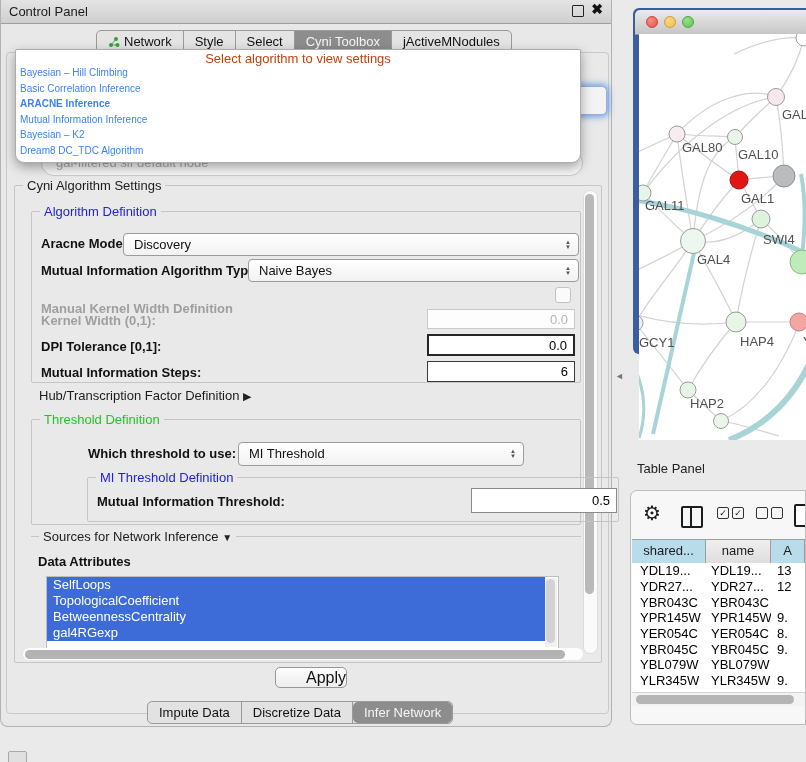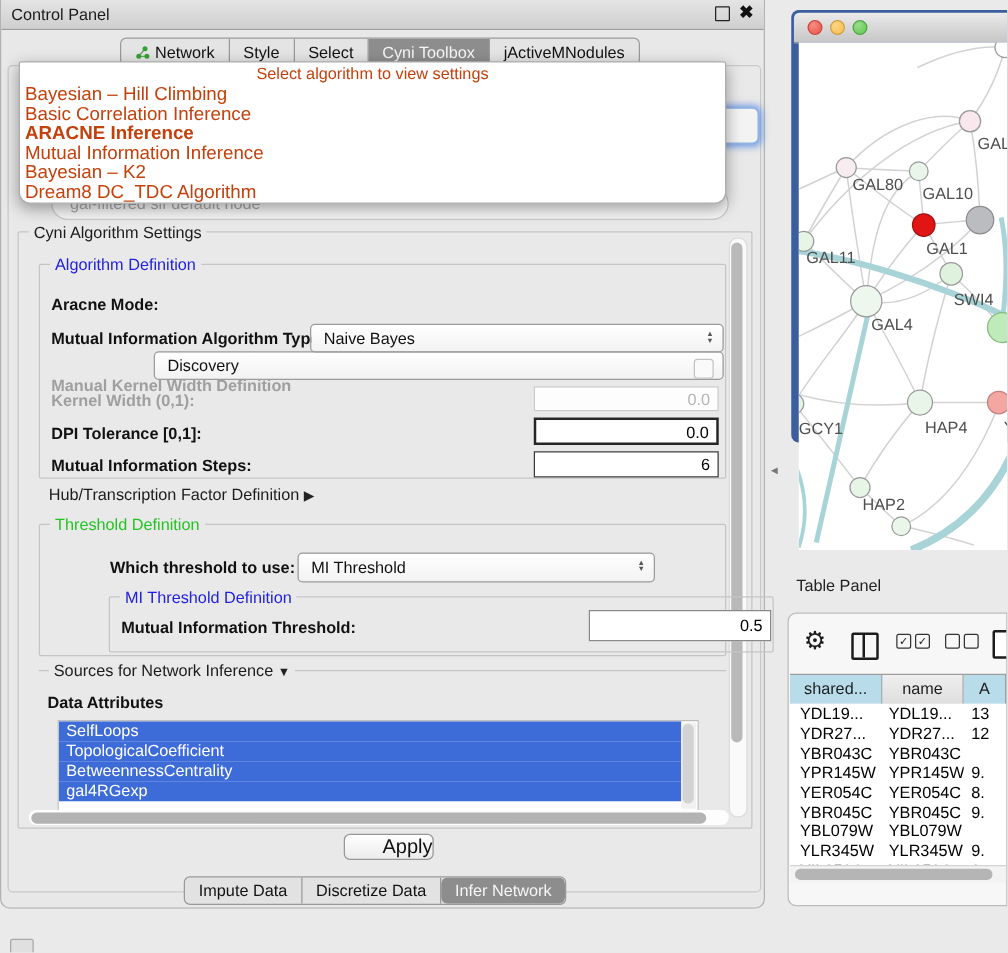--- a/index.html
+++ b/index.html
@@ -26,21 +26,21 @@
   #bottom-tabs .tab.sel{border-radius:5px;}
   
   #main-panel{position:absolute;left:5px;top:52px;width:601px;height:660px;background:#e9e9e9;
               border:1px solid #c9c9c9;border-radius:4px;}
   
   #algo-popup{position:absolute;left:14px;top:49px;width:564px;height:112px;background:#fff;
               border:1px solid #adadad;border-radius:2px 2px 9px 9px;
               box-shadow:0 4px 12px rgba(0,0,0,.35);z-index:40;}
   #algo-placeholder{position:absolute;left:0;top:1px;width:100%;text-align:center;
               font-size:13px;color:#c2410c;}
-  .algo-item{position:absolute;left:4px;font-size:15px;color:#c2410c;white-space:nowrap;}
+  .algo-item{position:absolute;left:4px;font-size:10px;color:#3b82f6;white-space:nowrap;}
   .algo-item.sel{font-weight:bold;}
   
   #net-combo-sliver{position:absolute;left:552px;top:86px;width:52px;height:27px;background:#f3f3f3;
        border:1px solid #8fb2e4;border-radius:5px;box-shadow:0 0 6px 2px rgba(96,146,228,.85);z-index:10;}
   #net-combo-behind{position:absolute;left:40px;top:150px;width:542px;height:26px;background:#f6f6f6;
        border:1px solid #cacaca;border-radius:13px;z-index:10;font-size:13px;line-height:24px;
        padding-left:14px;color:#a9a9a9;box-sizing:border-box;}
   
   .titled-group{position:absolute;border:1px solid #c5c5c5;border-radius:2px;box-sizing:border-box;}
   .group-title{position:absolute;top:-8px;left:8px;background:#e9e9e9;padding:0 4px;font-size:13px;
@@ -182,21 +182,21 @@
       <span class="group-title">Cyni Algorithm Settings</span>
 
       <div class="sbv-track" style="right:3px;top:4px;width:13px;height:462px;">
         <div class="sbv-thumb" style="left:1px;top:3px;width:9px;height:400px;"></div>
       </div>
 
       <div class="titled-group" style="left:16px;top:25px;width:550px;height:172px;">
         <span class="group-title t-blue">Algorithm Definition</span>
 
         <span class="lbl b" style="left:9px;top:24px;">Aracne Mode:</span>
-        <div class="combo" style="left:91px;top:21px;width:456px;height:23px;margin-top:48px;">
+        <div class="combo" style="left:91px;top:21px;width:456px;height:23px;">
           <span class="val">Discovery</span>
           <span class="arrows">▲<br>▼</span>
         </div>
 
         <span class="lbl b" style="left:9px;top:51px;">Mutual Information Algorithm Type:</span>
         <div class="combo" style="left:216px;top:47px;width:331px;height:23px;">
           <span class="val">Naive Bayes</span>
           <span class="arrows">▲<br>▼</span>
         </div>
 

